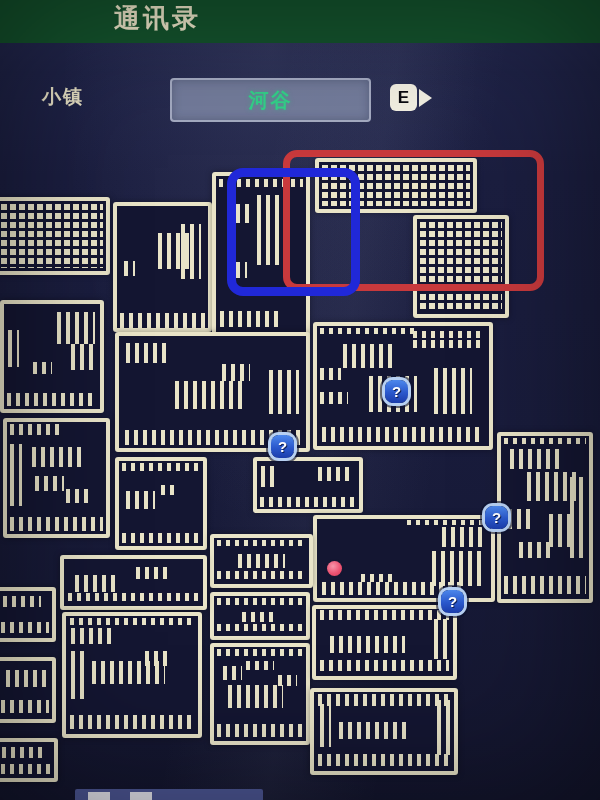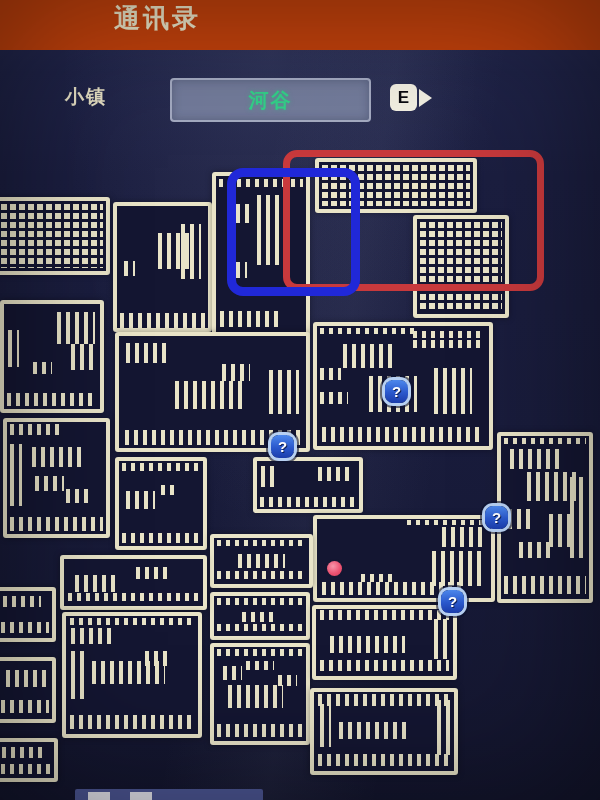--- a/index.html
+++ b/index.html
@@ -19,33 +19,33 @@
       radial-gradient(ellipse at 45% 6%, rgba(190,200,240,0.10), transparent 45%),
       linear-gradient(100deg, transparent 40%, rgba(200,210,245,0.05) 55%, transparent 70%),
       linear-gradient(180deg,#262b55 0%,#1f2348 9%,#1b1e40 22%,#191c3c 55%,#14162f 100%);
   }
   .vignette{
     position:absolute;inset:0;z-index:40;pointer-events:none;
     box-shadow:inset 0 0 140px rgba(0,0,0,0.45);
   }
   
   .header{
-    position:absolute;left:0;top:0;width:600px;height:50px;z-index:10;
-    background:#c2410c;
+    position:absolute;left:0;top:0;width:600px;height:43px;z-index:10;
+    background:#14532d;
   }
   .tab{
     position:absolute;top:1px;color:#ece6c9;font-size:26px;font-weight:bold;
     letter-spacing:3px;white-space:nowrap;
   }
   .tab.contacts{left:114px;}
   .tab.archive{left:424px;}
   
   .area-label{
     position:absolute;left:42px;top:84px;z-index:10;
-    color:#e7e1c5;font-size:19px;font-weight:bold;letter-spacing:2px;margin-left:23px;
+    color:#e7e1c5;font-size:19px;font-weight:bold;letter-spacing:2px;
   }
   .loc-button{
     position:absolute;left:170px;top:78px;width:197px;height:40px;z-index:10;
     background:rgba(128,138,168,0.85);
     border:2px solid rgba(205,210,228,0.55);
     border-radius:4px;
     box-shadow:inset 0 0 10px rgba(40,45,75,0.35);
     display:flex;align-items:center;justify-content:center;
   }
   .loc-name{color:#33d189;font-size:20px;font-weight:bold;letter-spacing:2px;

